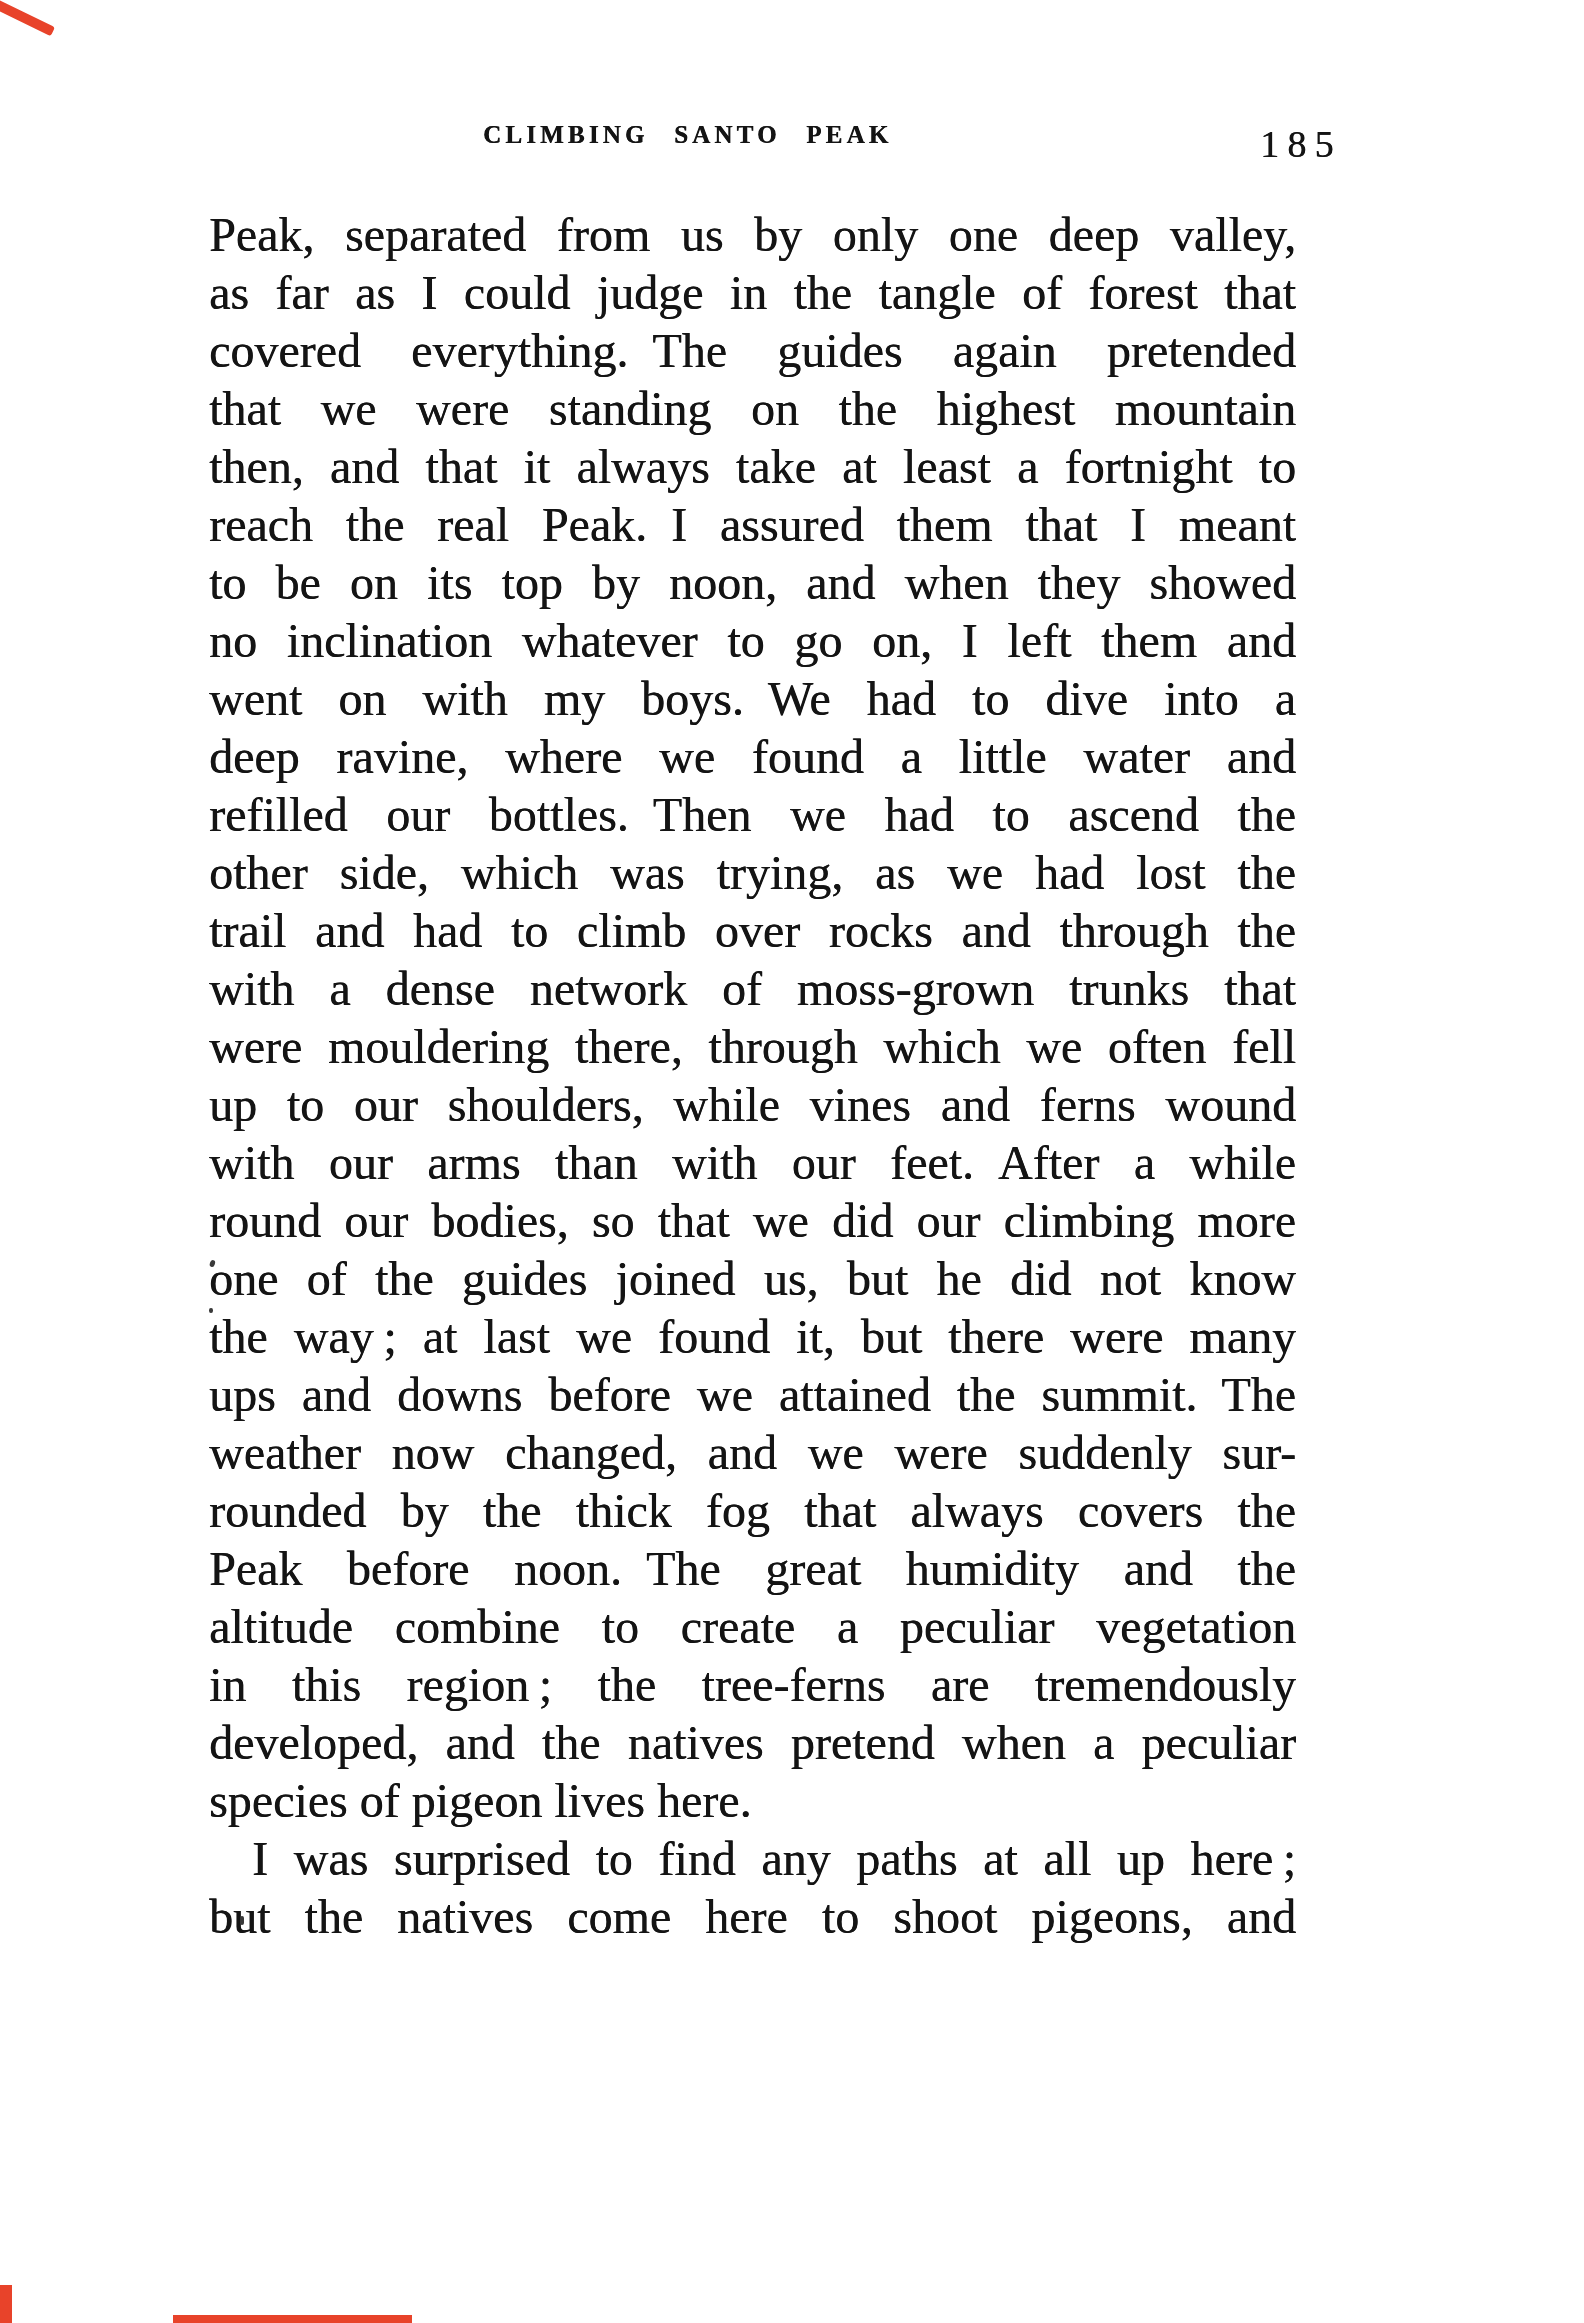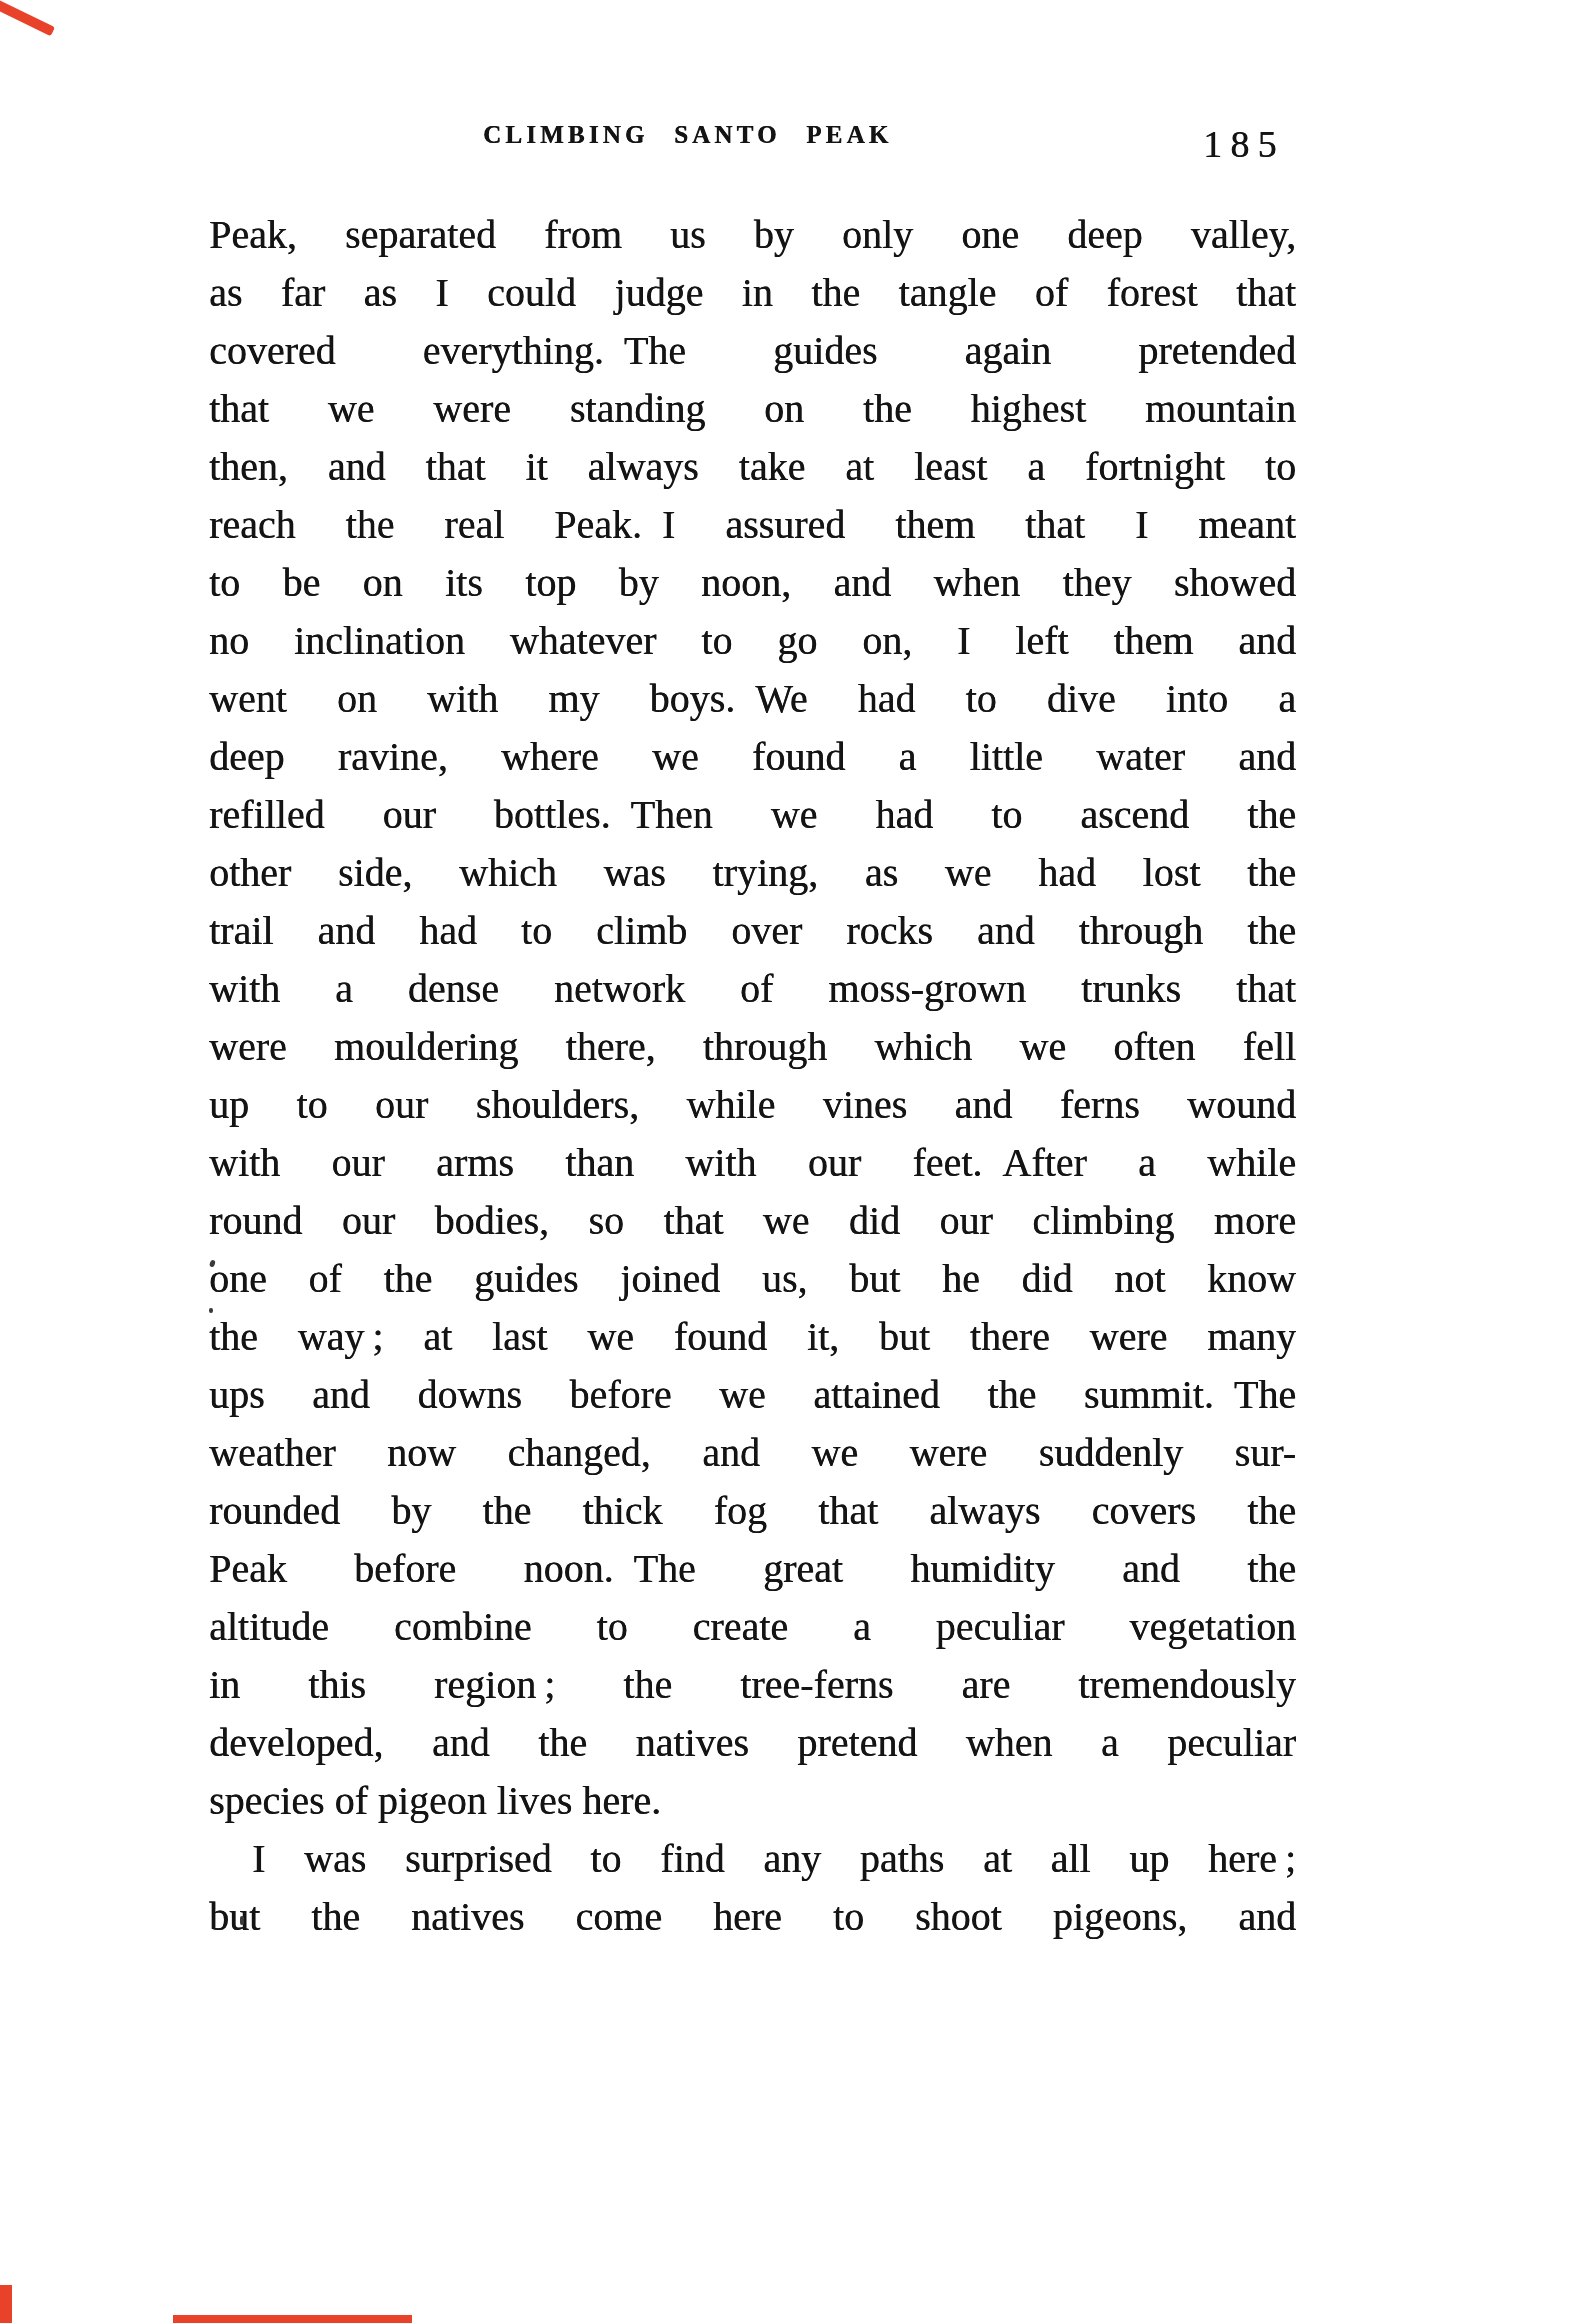--- a/index.html
+++ b/index.html
@@ -23,34 +23,34 @@
     top: 121px;
     font-size: 25px;
     font-weight: 700;
     letter-spacing: 4.2px;
     word-spacing: 15px;
     white-space: nowrap;
     text-shadow: 0.4px 0 currentColor;
   }
   .page-num {
     position: absolute;
-    left: 1203px;
+    left: 1260px;
     top: 122px;
     font-size: 38px;
     font-weight: 400;
     letter-spacing: 8.3px;
     text-shadow: 0.4px 0 currentColor;
   }
   
   .textblock {
     position: absolute;
     left: 209px;
     top: 206px;
     width: 1087px;
-    font-size: 40px;
+    font-size: 48px;
     text-shadow: 0.4px 0 currentColor;
   }
   .para { margin: 0; padding: 0; }
   .line {
     height: 58px;
     line-height: 58px;
     text-align: justify;
     text-align-last: justify;
     overflow: hidden;
     white-space: normal;

